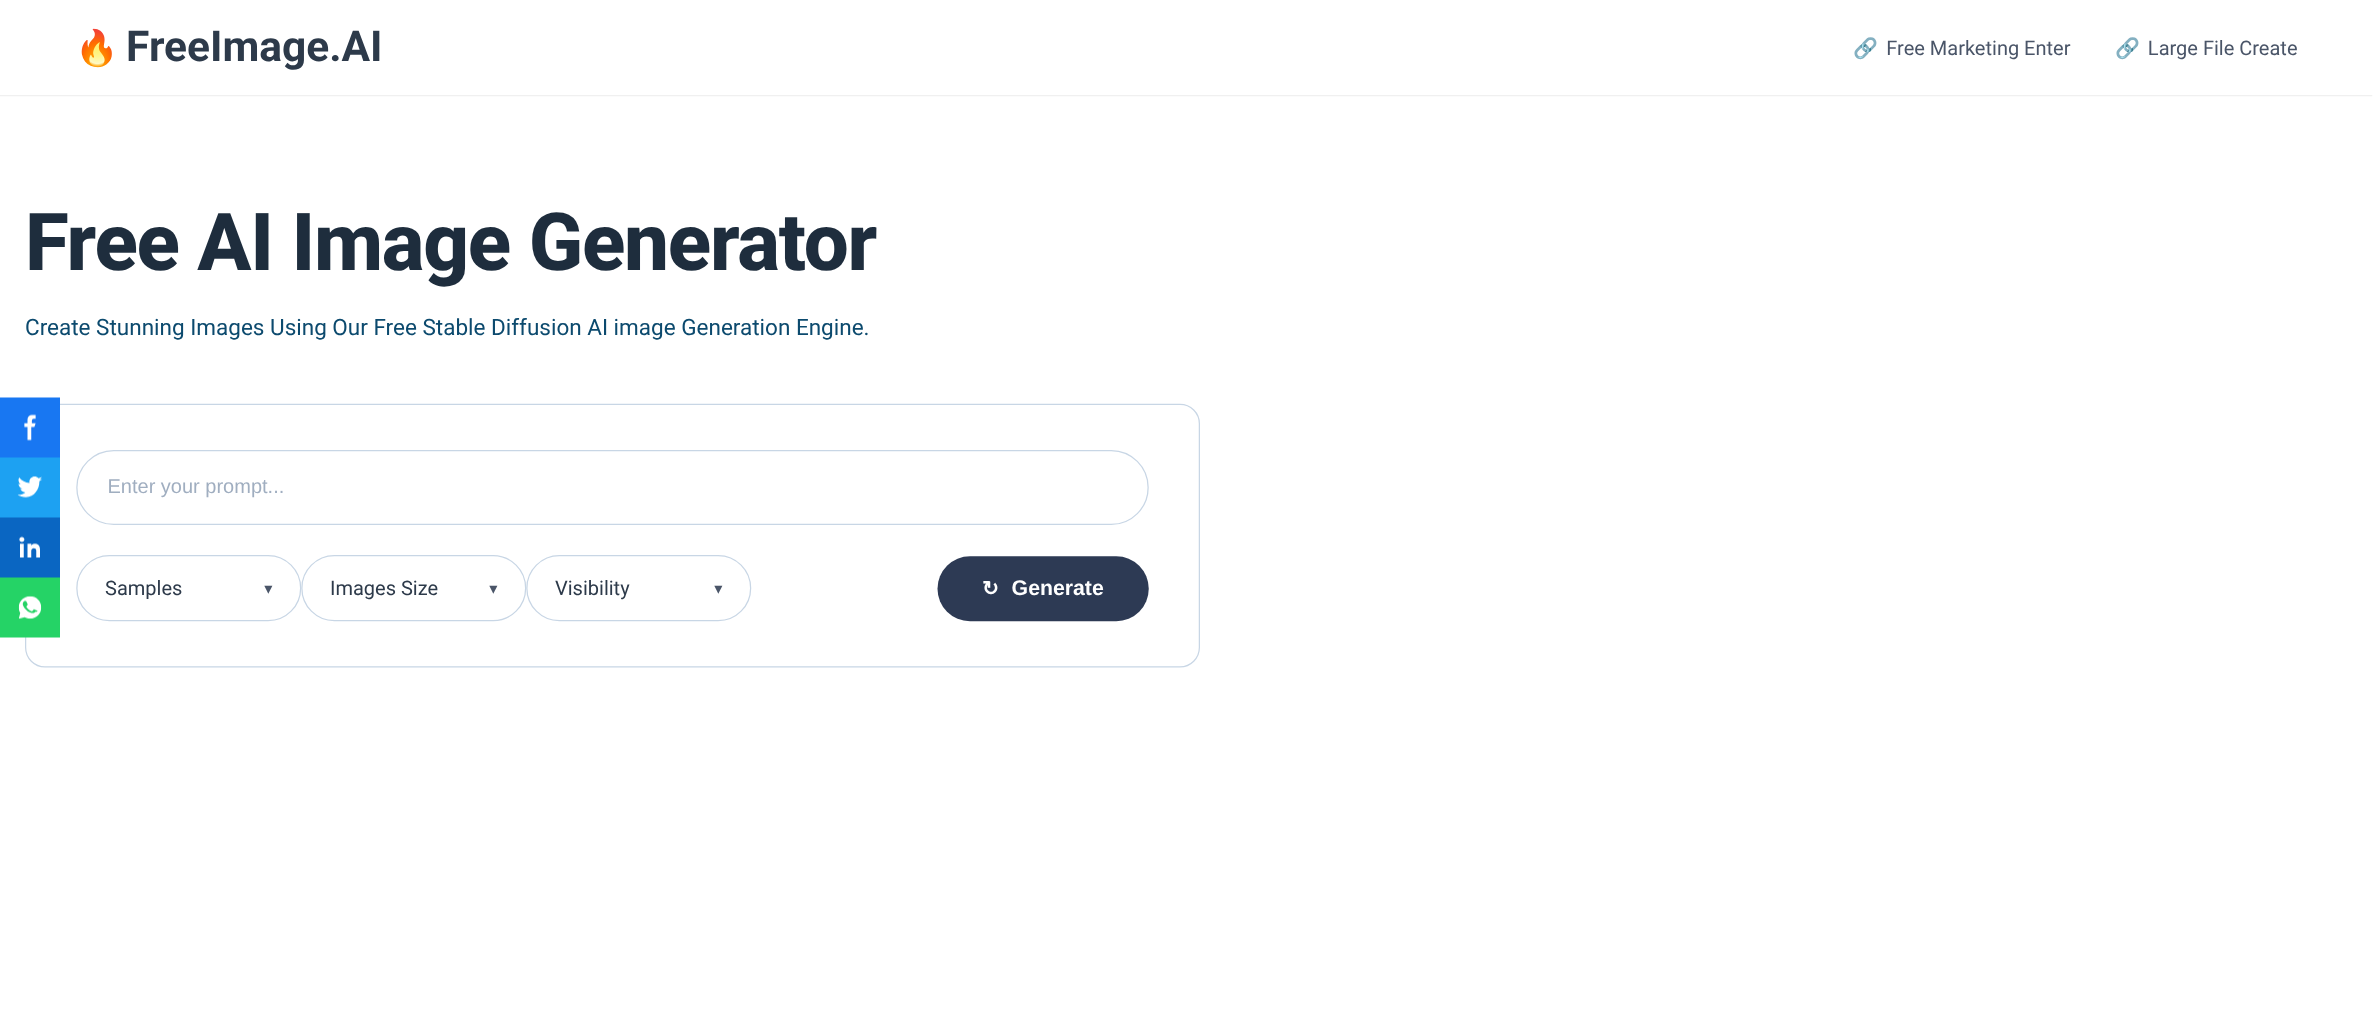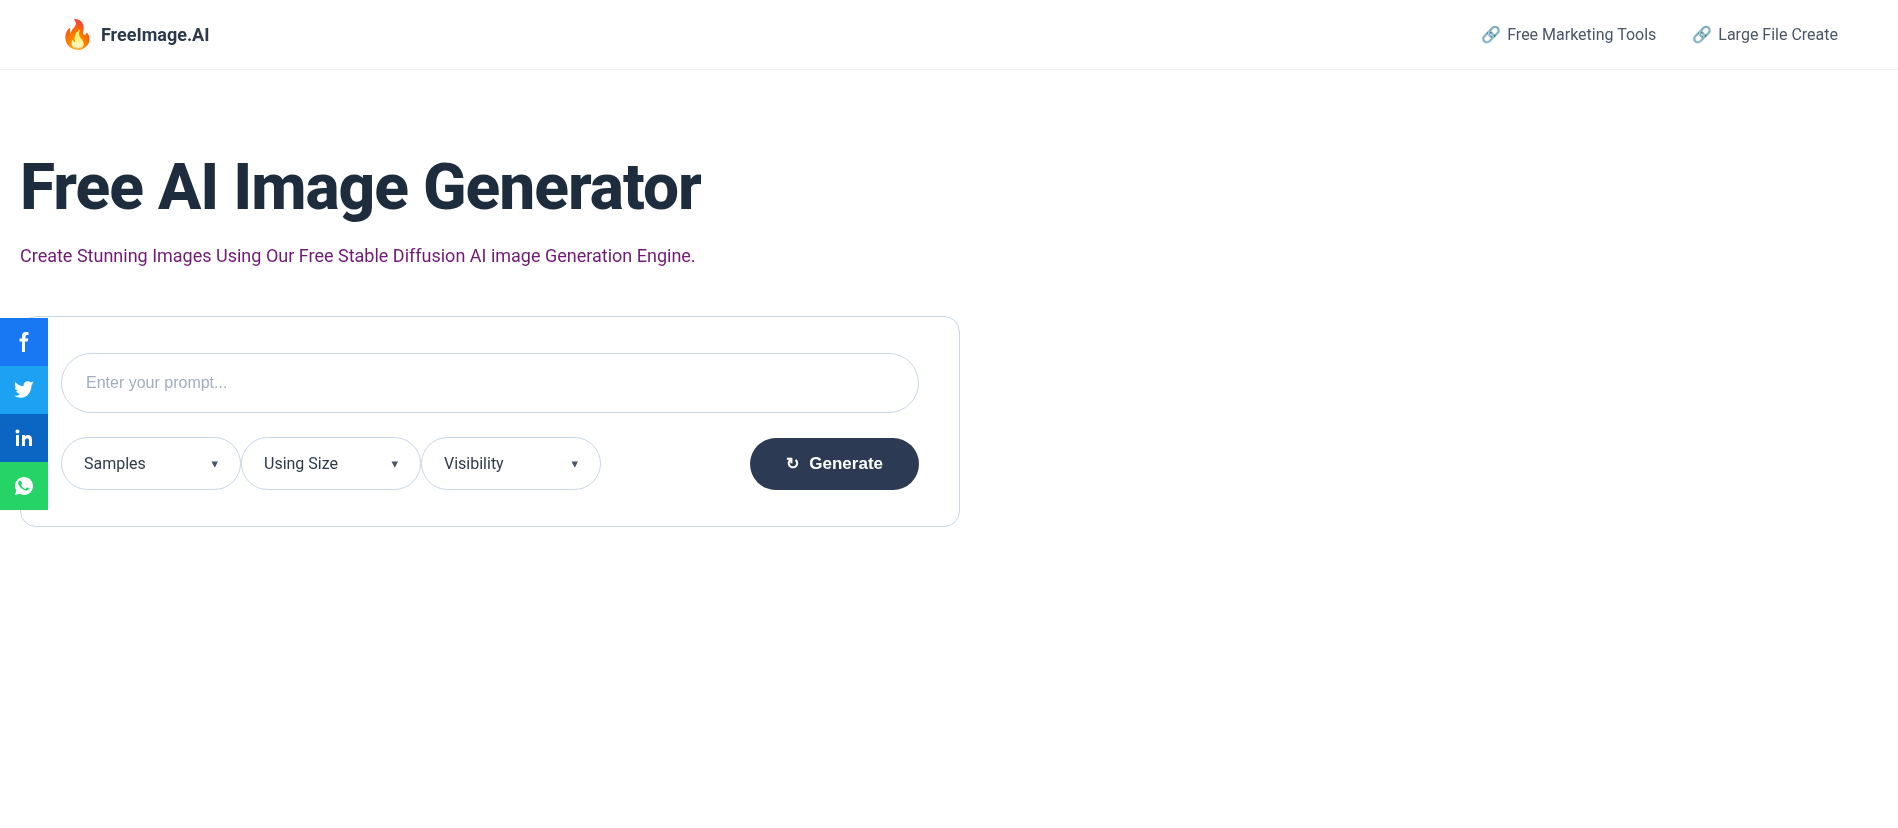--- a/index.html
+++ b/index.html
@@ -30,21 +30,21 @@
       align-items: center;
       gap: 6px;
       text-decoration: none;
     }
 
     .logo-icon {
       font-size: 28px;
     }
 
     .logo-text {
-      font-size: 18px;
+      font-size: 34px;
       font-weight: 700;
       color: #2d3a4a;
     }
 
     .nav-links {
       display: flex;
       align-items: center;
       gap: 36px;
     }
 
@@ -103,21 +103,21 @@
       font-size: 64px;
       font-weight: 800;
       color: #1e2d3d;
       text-align: center;
       margin-bottom: 20px;
       letter-spacing: -1px;
     }
 
     .page-subtitle {
       font-size: 18px;
-      color: #701a75;
+      color: #0c4a6e;
       text-align: center;
       margin-bottom: 50px;
     }
 
     
     .generator-card {
       width: 940px;
       border: 1.5px solid #c8d6e5;
       border-radius: 16px;
       padding: 36px 40px;
@@ -211,21 +211,21 @@
 </div>
 
 <header class="header">
   <div class="logo-area">
     <span class="logo-icon">🔥</span>
     <span class="logo-text">FreeImage.AI</span>
   </div>
   <nav class="nav-links">
     <a class="nav-link">
       <span class="nav-link-icon">🔗</span>
-      <span>Free Marketing Tools</span>
+      <span>Free Marketing Enter</span>
     </a>
     <a class="nav-link">
       <span class="nav-link-icon">🔗</span>
       <span>Large File Create</span>
     </a>
   </nav>
 </header>
 
 <main class="main-content">
   <h1 class="page-title">Free AI Image Generator</h1>
@@ -235,21 +235,21 @@
     <input class="prompt-input" type="text" placeholder="Enter your prompt..." style="">
 
     <div class="controls-row">
 
       <div class="select-dropdown">
         <span>Samples</span>
         <span class="chevron">▾</span>
       </div>
 
       <div class="select-dropdown">
-        <span>Using Size</span>
+        <span>Images Size</span>
         <span class="chevron">▾</span>
       </div>
 
       <div class="select-dropdown">
         <span>Visibility</span>
         <span class="chevron">▾</span>
       </div>
 
       <button class="generate-btn">
         <span class="refresh-icon">↻</span>

